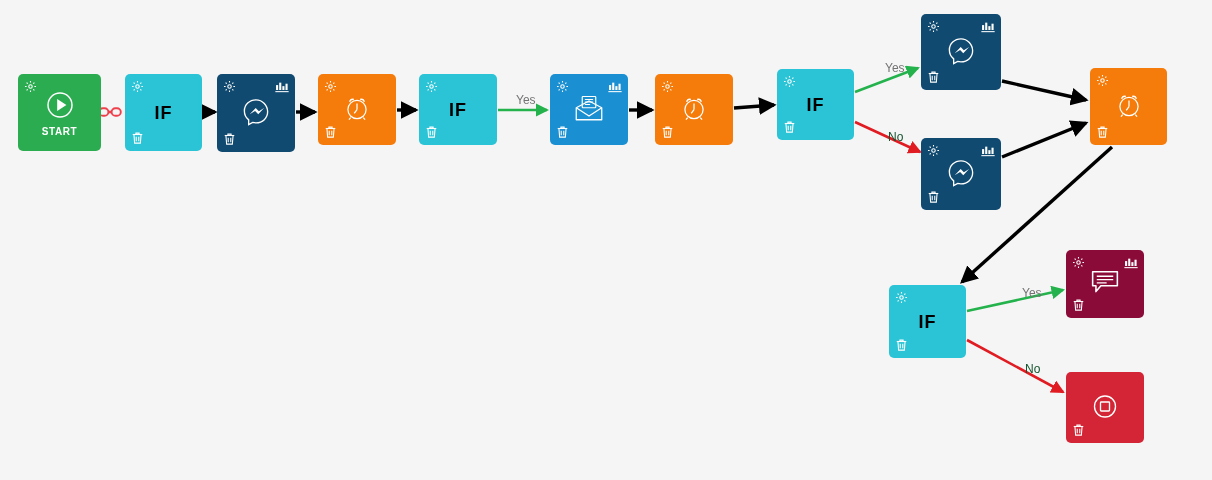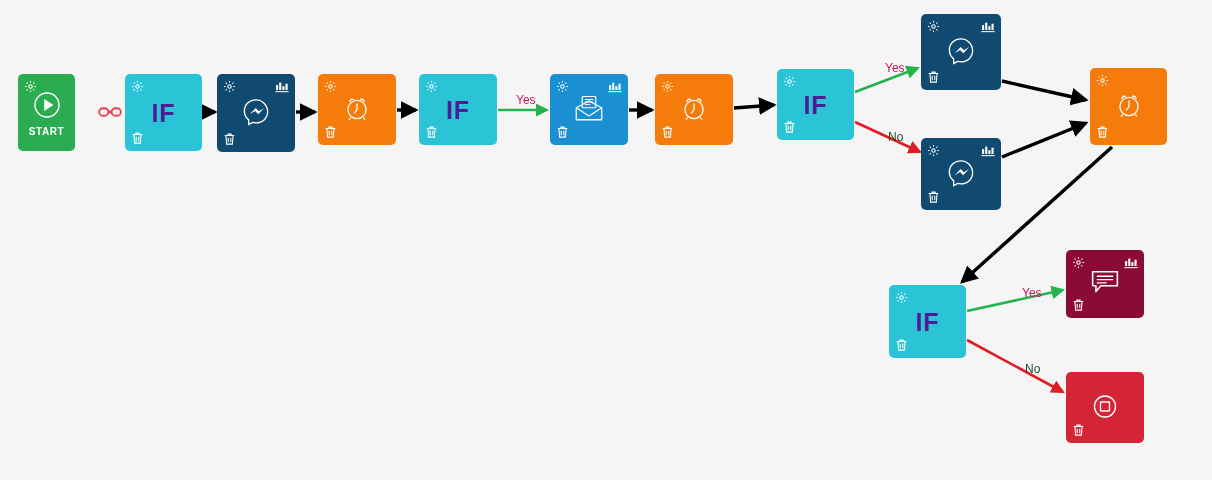--- a/index.html
+++ b/index.html
@@ -26,39 +26,39 @@
   .corner.chart{right:6px;top:6px;}
   .corner.trash{left:6px;bottom:6px;}
   .node-center{
     position:absolute;
     left:0;right:0;top:50%;
     transform:translateY(-50%);
     text-align:center;
     line-height:1;
   }
   .if-label{
-    font-size:25px;
+    font-size:18px;
     font-weight:bold;
     letter-spacing:1px;
-    color:#4c1d95;
+    color:#000000;
   }
   .start-label{
     font-size:10px;
     font-weight:bold;
     letter-spacing:.6px;
     margin-top:3px;
     color:#ffffff;
   }
   .edge-label{
     position:absolute;
     font-size:12px;
     font-weight:normal;
     white-space:nowrap;
   }
-  .lbl-yes{color:#be185d;}
+  .lbl-yes{color:#737373;}
   .lbl-no{color:#14532d;}
   .linkicon{position:absolute;}
 </style>
 </head>
 <body>
 
 <div id="canvas">
 
   <svg id="edges" viewBox="0 0 1212 480">
     <defs>
@@ -101,21 +101,21 @@
   </svg>
 
   <div class="linkicon" style="left:98px;top:104px;width:24px;height:16px;">
     <svg width="24" height="16" viewBox="0 0 24 16">
       <rect x="1.2" y="4.2" width="9.2" height="7.6" rx="3.8" fill="none" stroke="#ef3f4b" stroke-width="1.9"></rect>
       <rect x="13.6" y="4.2" width="9.2" height="7.6" rx="3.8" fill="none" stroke="#ef3f4b" stroke-width="1.9"></rect>
       <line x1="10" y1="8" x2="14" y2="8" stroke="#ef3f4b" stroke-width="2.6"></line>
     </svg>
   </div>
 
-  <div class="node" style="left:18px;top:74px;width:57px;height:77px;background:#2cac51;">
+  <div class="node" style="left:18px;top:74px;width:83px;height:77px;background:#2cac51;">
     <span class="corner gear">
       <svg width="13" height="13" viewBox="0 0 24 24" fill="none" stroke="#ffffff" stroke-width="2">
         <circle cx="12" cy="12" r="3.2"></circle>
         <path d="M12 1.8v3M12 19.2v3M1.8 12h3M19.2 12h3M4.8 4.8l2.1 2.1M17.1 17.1l2.1 2.1M19.2 4.8l-2.1 2.1M6.9 17.1l-2.1 2.1"></path>
       </svg>
     </span>
     <div class="node-center">
       <svg width="32" height="32" viewBox="0 0 40 40">
         <circle cx="20" cy="20" r="15" fill="none" stroke="#ffffff" stroke-width="1.8"></circle>
         <path d="M16.5 12.5 L28 20 L16.5 27.5 Z" fill="#ffffff"></path>

